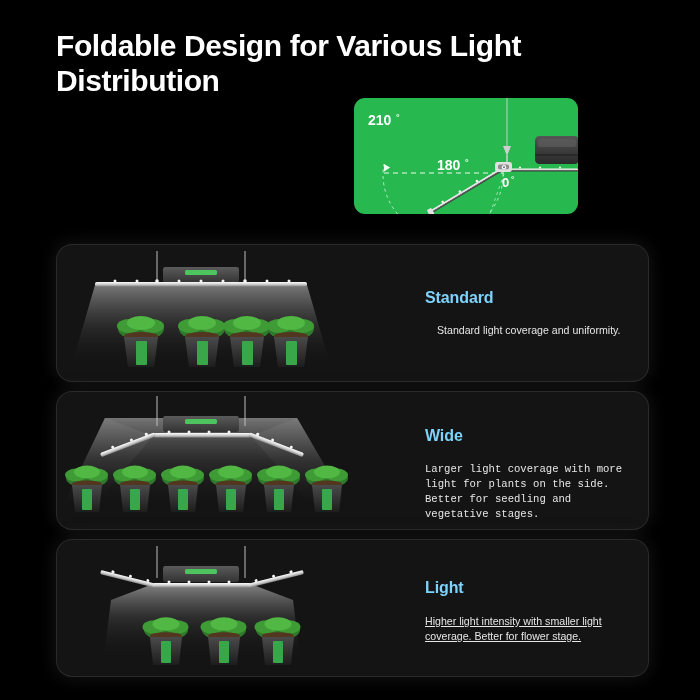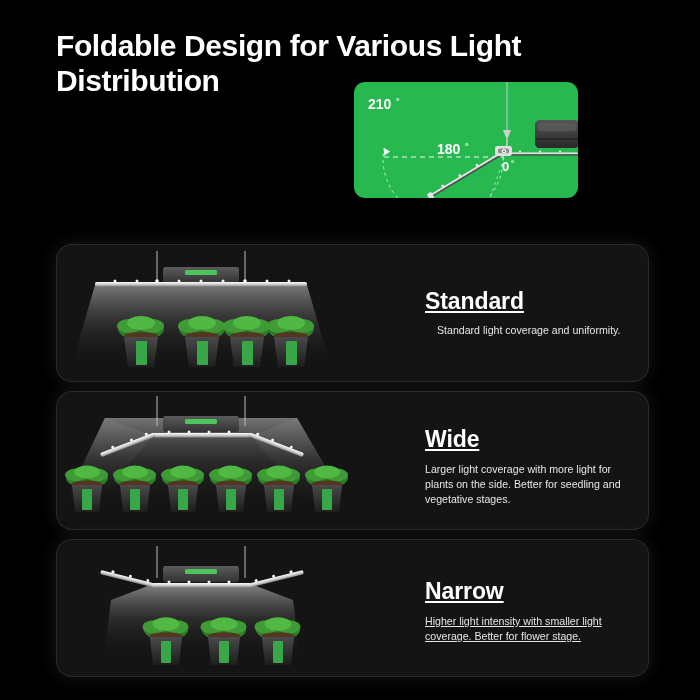--- a/index.html
+++ b/index.html
@@ -13,51 +13,51 @@
     font-size:30px; font-weight:bold; line-height:1.17;
     letter-spacing:-0.4px; color:#ffffff;
   }
   .lede {
     position:absolute; left:56px; top:108px; width:280px;
     font-size:13.6px; line-height:1.62; color:#efefef; font-weight:400;
   }
 
   
   .green-panel {
-    position:absolute; left:354px; top:82px; width:224px; height:116px;
+    position:absolute; left:354px; top:98px; width:224px; height:116px;
     background:#27b84f; border-radius:11px; overflow:hidden;
   }
   .gp-svg { position:absolute; left:0; top:0; width:224px; height:127px; }
 
   
   .card {
     position:absolute; left:57px; width:591px;
     background:#141414; border-radius:15px; overflow:hidden;
     box-shadow:0 0 0 1px #2a2a2a, 0 0 18px 2px rgba(60,60,60,.35);
   }
   .card.standard { top:245px; height:136px; }
   .card.wide     { top:392px; height:137px; }
   .card.narrow   { top:540px; height:136px; }
 
   .scene { position:absolute; left:0; top:0; width:310px; height:100%; }
   .scene svg { position:absolute; left:0; top:0; }
 
   .card-text { position:absolute; top:0; height:100%; left:368px; width:215px; }
   .mode-name {
-    position:absolute; font-size:23px; font-weight:bold;
-    color:#ffffff; letter-spacing:-0.1px; line-height:1;text-decoration:underline;
+    position:absolute; font-size:16px; font-weight:bold;
+    color:#7dd3fc; letter-spacing:-0.1px; line-height:1;
   }
   .mode-desc {
     position:absolute; font-size:10.6px; line-height:1.42;
     color:#e6e6e6; font-weight:400;
   }
   .card.standard .mode-name { top:45px; }
   .card.standard .mode-desc { top:78px;margin-left:12px; }
   .card.wide     .mode-name { top:36px;text-align:right; }
-  .card.wide     .mode-desc { top:70px; }
+  .card.wide     .mode-desc { top:70px;font-family:Liberation Mono, monospace; }
   .card.narrow   .mode-name { top:40px; }
   .card.narrow   .mode-desc { top:74px;text-decoration:underline; }
 </style>
 </head>
 <body>
 
 <div class="header">
 
   <div class="title">Foldable Design for Various Light Distribution</div>
 
@@ -447,16 +447,16 @@
           <ellipse cx="21" cy="0" rx="13.5" ry="6.8" fill="#52b844"></ellipse>
           <ellipse cx="21" cy="12" rx="16" ry="3.8" fill="#53361f"></ellipse>
           <path d="M5 13 L37 13 L34 41 L8 41 Z" fill="url(#potN)"></path>
           <rect x="16" y="17" width="10" height="22" rx="1" fill="#3aa64a"></rect>
         </g>
       </g>
     </svg>
   </div>
 
   <div class="card-text">
-    <div class="mode-name">Narrow</div>
+    <div class="mode-name">Light</div>
     <div class="mode-desc">Higher light intensity with smaller light coverage. Better for flower stage.</div>
   </div>
 </div>
 
 </body></html>

